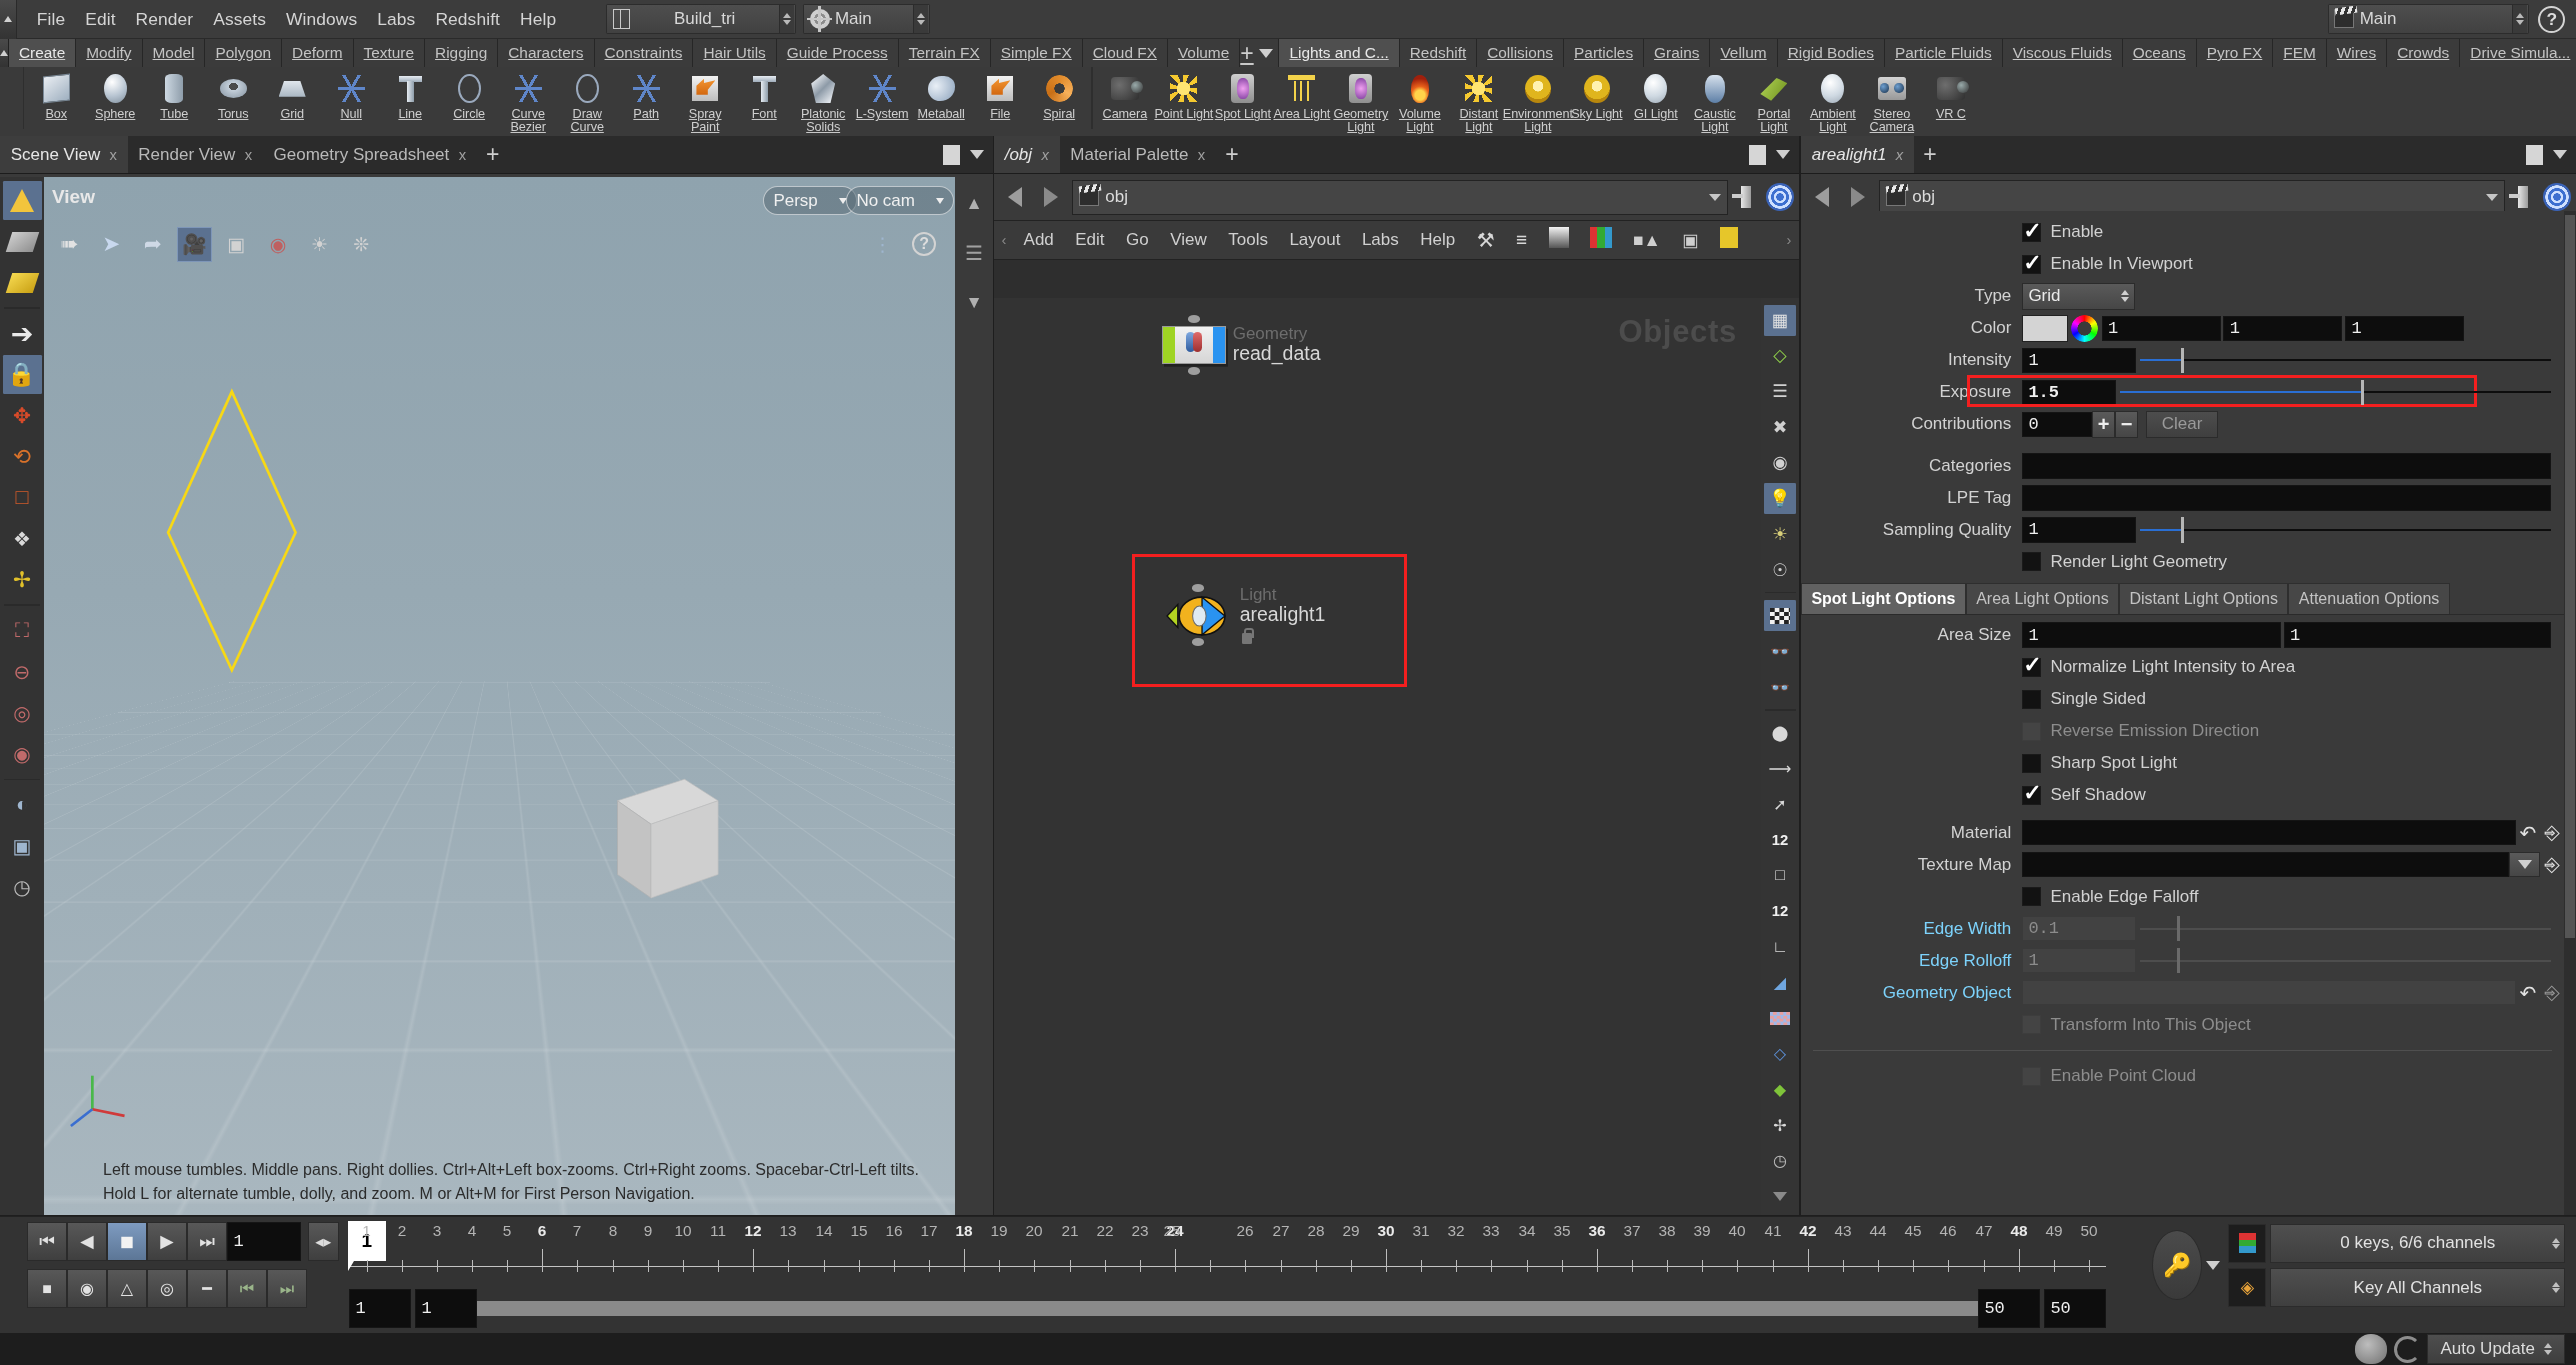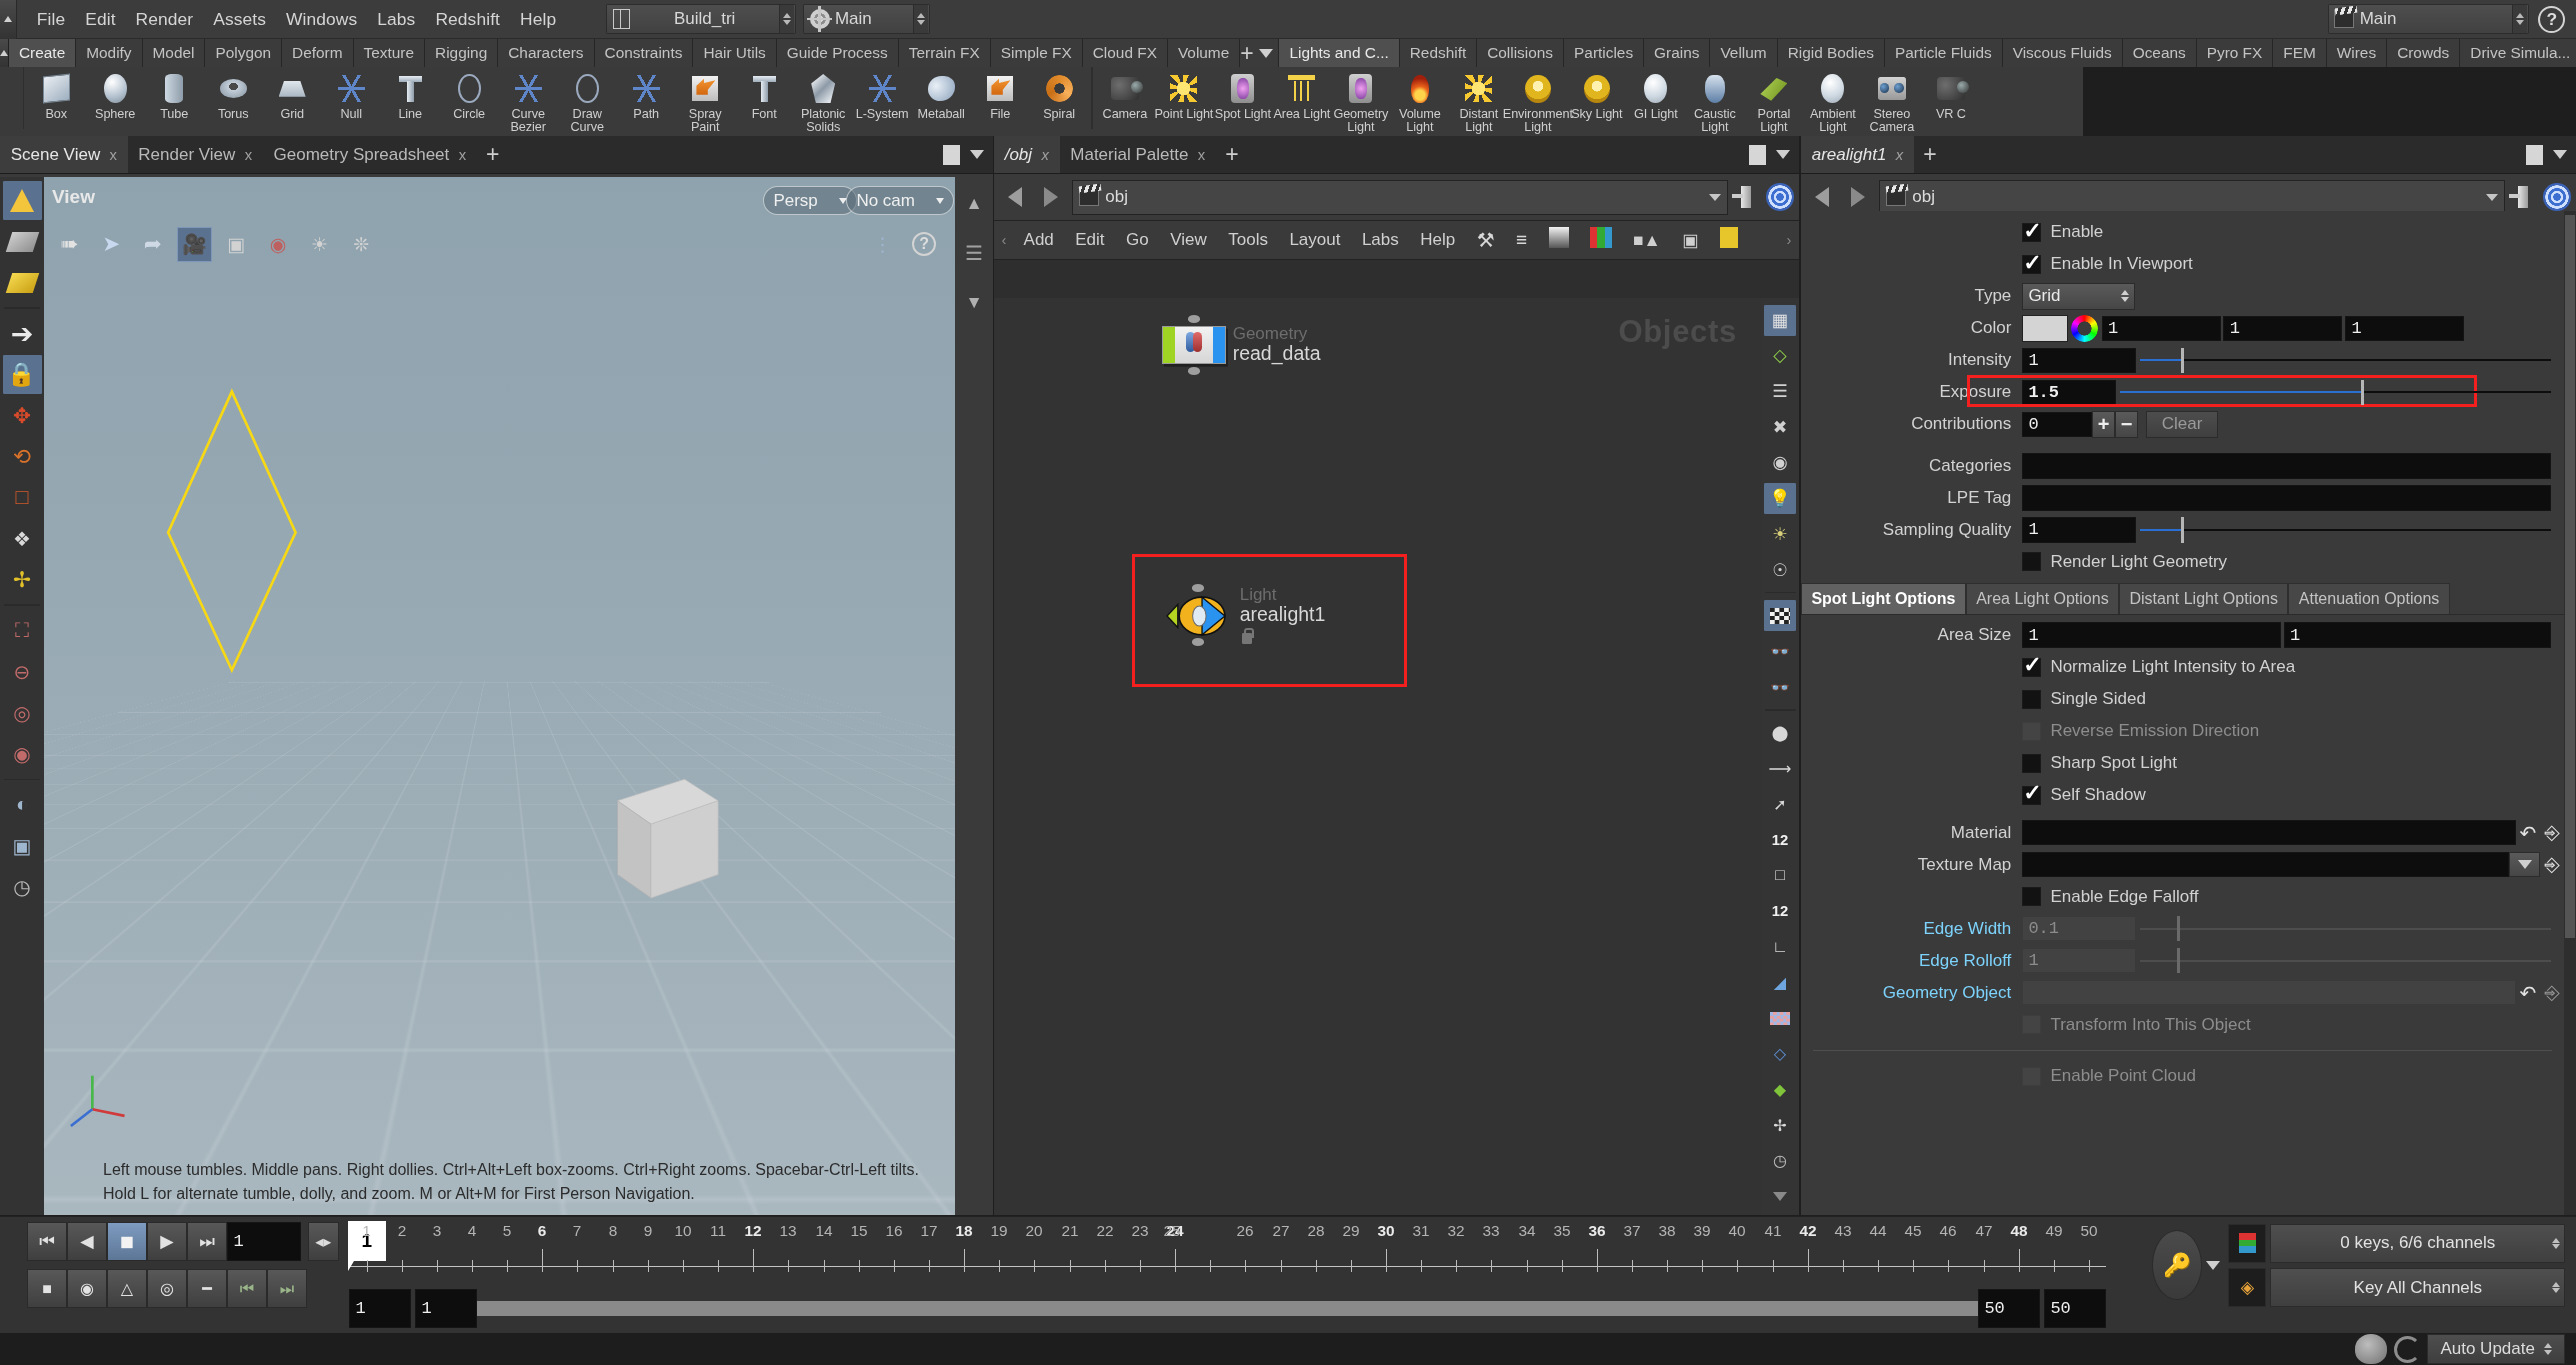--- a/index.html
+++ b/index.html
@@ -50,21 +50,21 @@
   .ico-cross{width:20px;height:20px;border-radius:50%;background:radial-gradient(circle at 50% 50%,#d9d9d9 0 22%, #8d8d8d 24% 40%, #cfcfcf 42% 100%);position:relative;}
   .ico-cross:before,.ico-cross:after{content:"";position:absolute;background:#c7c7c7;}
   .ico-cross:before{left:8.7px;top:-2.7px;width:2.7px;height:25.5px;}
   .ico-cross:after{top:8.7px;left:-2.7px;height:2.7px;width:25.5px;}
   .ico-clap{width:20px;height:17.4px;background:#2d2d2d;position:relative;border:0.7px solid #777;}
   .ico-clap:before{content:"";position:absolute;left:-0.7px;top:-4.7px;width:21.5px;height:6.7px;background:repeating-linear-gradient(115deg,#e8e8e8 0 3.4px,#333 3.4px 6.7px);transform:rotate(-8deg);}
   #title-right{ margin-left:auto; display:flex; align-items:center; gap:9.4px; padding-right:10.7px;}
   .helpcircle{ width:27px;height:27px;border-radius:50%;border:2px solid #d3d3d3;display:flex;align-items:center;justify-content:center;font-size:17.4px;color:#ddd;font-weight:bold;}
 
   
-  #shelf{ position:absolute; left:0; top:39px; width:2083px; height:97px; background:#333; }
+  #shelf{ position:absolute; left:0; top:39px; width:2576px; height:97px; background:#333;text-decoration:underline; }
   #shelf-tabs{ display:flex; height:28px; background:#2b2b2b; align-items:stretch; }
   .shelf-arrow{ width:17.4px; background:linear-gradient(#4a4a4a,#333); display:flex;align-items:center;justify-content:center;border-right:0.7px solid #222;}
   .shelf-tab{
     padding:0 10px; display:flex;align-items:center; font-size:15.4px; color:#c3c3c3;
     background:#3b3b3b; border-right:0.7px solid #262626; white-space:nowrap;
   }
   .shelf-tab.active{ background:#4f4f4f; color:#e8e8e8; }
   .shelf-plus{ width:29.5px; display:flex;align-items:center;justify-content:center;font-size:23px;color:#cfcfcf;background:#3b3b3b;}
   #shelf-tools{ display:flex; height:69px; align-items:flex-start; background:#3a3a3a; padding-left:20px; overflow:hidden;}
   .tool{ width:59px; display:flex;flex-direction:column;align-items:center; padding-top:2.7px; }

